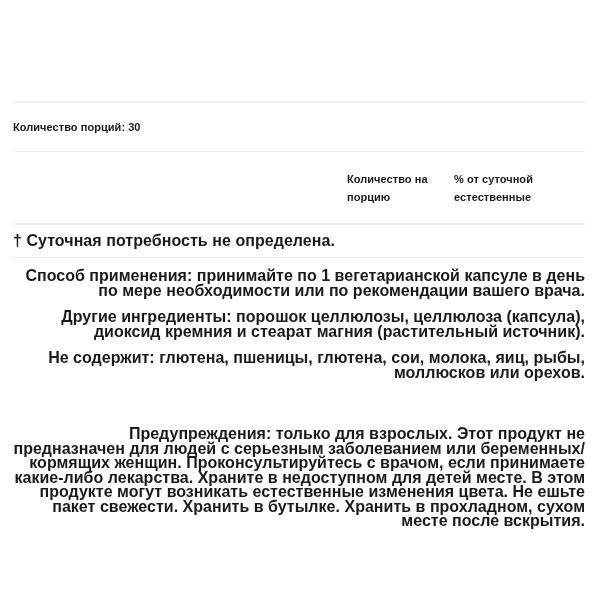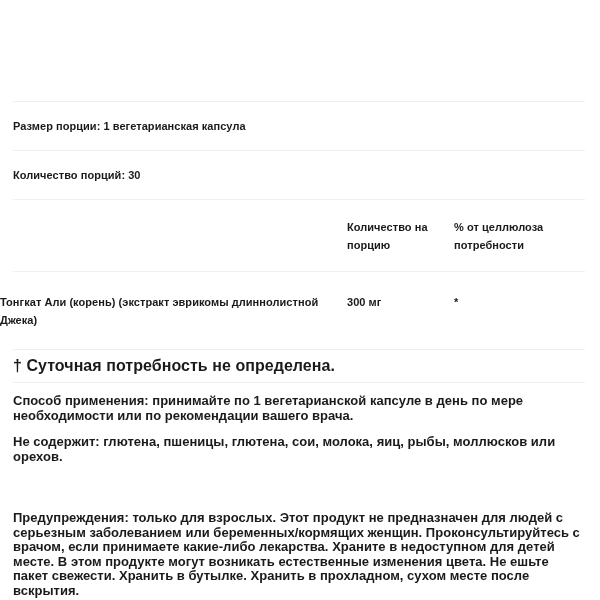--- a/index.html
+++ b/index.html
@@ -128,46 +128,44 @@
     letter-spacing: 0.05px;
   }
 
   
   .prose {
     padding: 0 15px 0 13px;
     box-sizing: border-box;
   }
   .prose p {
     margin: 0 0 12px 0;
-    font-size: 13px;
+    font-size: 16px;
     font-weight: bold;
     line-height: 14.5px;
     color: #1a1a1a;
     letter-spacing: 0.02px;
+    text-align: right;
   }
   .prose p.last {
     margin-bottom: 0;
     margin-top: 47px;
   }
   .prose-top-gap {
     height: 11px;
   }
 </style>
 </head>
 <body>
 
 <div class="label-sheet">
 
   <div class="top-spacer"></div>
 
   <hr class="rule rule-inset">
 
-  <div class="row serving-row">
-    <span class="serving-text">Размер порции: 1 вегетарианская капсула</span>
-  </div>
 
   <hr class="rule rule-inset">
 
   <div class="row serving-row">
     <span class="serving-text">Количество порций: 30</span>
   </div>
 
   <hr class="rule rule-full">
 
   <table class="facts-table">
@@ -178,58 +176,39 @@
     </colgroup>
     <tbody>
       <tr class="thead-row">
         <td class="cell-pad-left">
           <span class="th-text"></span>
         </td>
         <td>
           <span class="th-text">Количество на порцию</span>
         </td>
         <td>
-          <span class="th-text">% от целлюлоза потребности</span>
+          <span class="th-text">% от суточной естественные</span>
         </td>
       </tr>
     </tbody>
   </table>
 
   <hr class="rule rule-full">
 
-  <table class="facts-table">
-    <colgroup>
-      <col class="col-name">
-      <col class="col-amount">
-      <col class="col-dv">
-    </colgroup>
-    <tbody>
-      <tr class="ingredient-row">
-        <td class="cell-pad-left">
-          <span class="td-text">Тонгкат Али (корень) (экстракт эврикомы длиннолистной Джека)</span>
-        </td>
-        <td>
-          <span class="td-text">300 мг</span>
-        </td>
-        <td>
-          <span class="asterisk">*</span>
-        </td>
-      </tr>
-    </tbody>
-  </table>
 
   <hr class="rule rule-full">
 
   <div class="footnote-row">
     <span class="footnote-text">† Суточная  потребность не определена.</span>
   </div>
 
   <hr class="rule rule-full">
 
   <div class="prose-top-gap"></div>
 
   <div class="prose">
     <p>Способ применения: принимайте по 1 вегетарианской капсуле в день по мере необходимости или по рекомендации вашего врача.</p>
+    <p>Другие ингредиенты: порошок целлюлозы, целлюлоза (капсула), диоксид кремния и стеарат магния (растительный источник).</p>
     <p>Не содержит: глютена, пшеницы, глютена, сои, молока, яиц, рыбы, моллюсков или орехов.</p>
     <p class="last">Предупреждения: только для взрослых. Этот продукт не предназначен для людей с серьезным заболеванием или беременных/кормящих женщин. Проконсультируйтесь с врачом, если принимаете какие-либо лекарства. Храните в недоступном для детей месте. В этом продукте могут возникать естественные изменения цвета.   Не ешьте пакет свежести. Хранить в бутылке. Хранить в прохладном, сухом месте после вскрытия.</p>
   </div>
 
 </div>
 
 </body></html>

